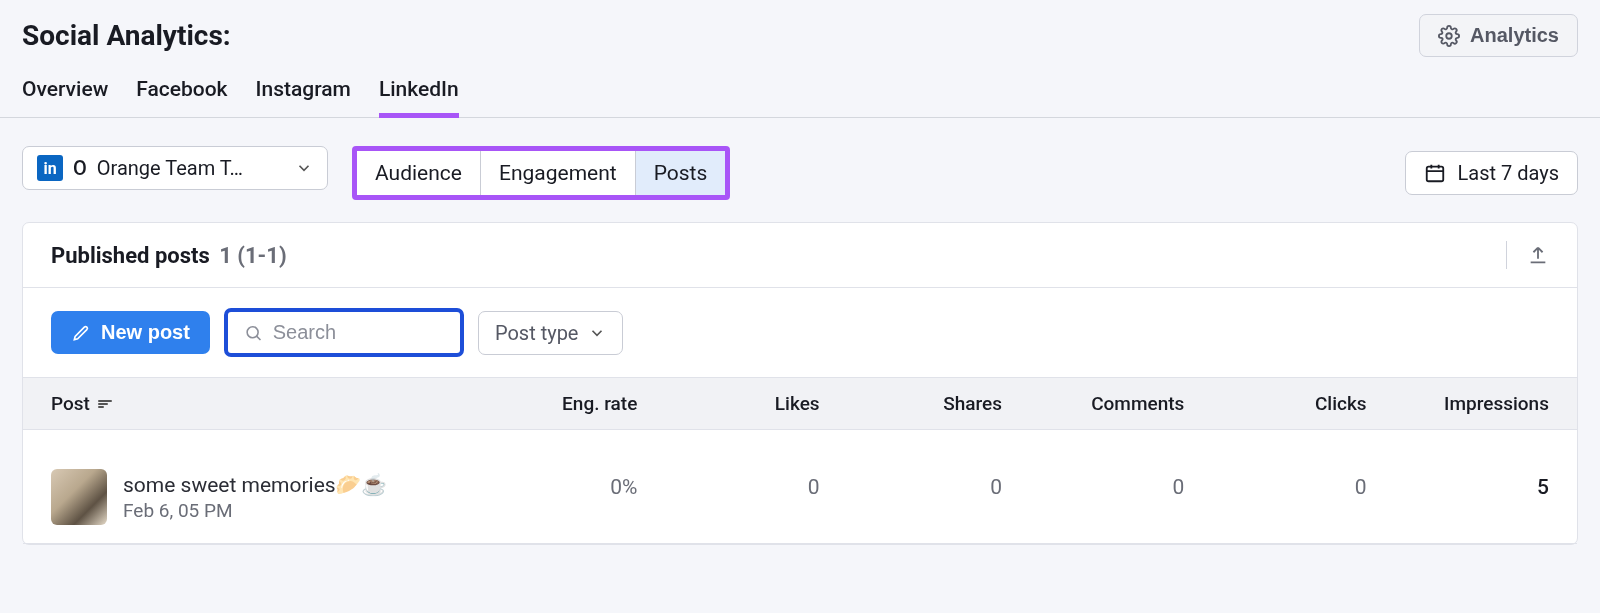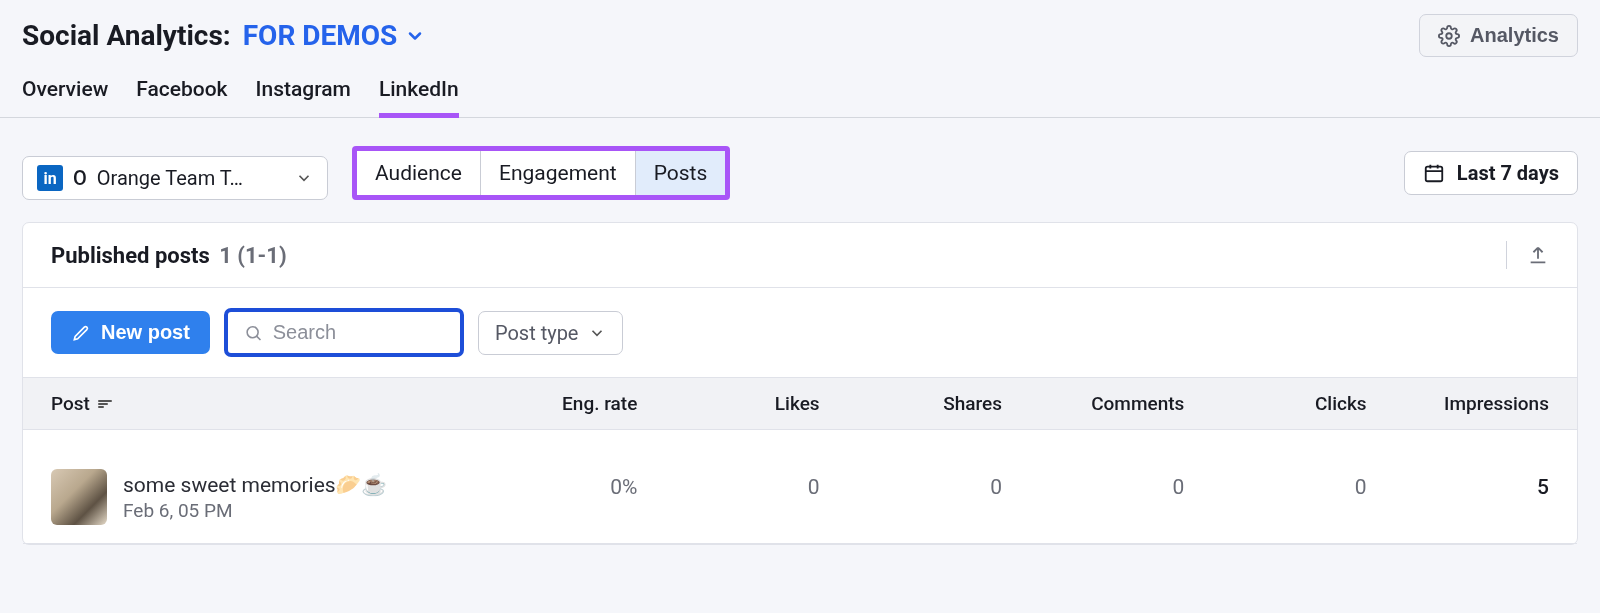--- a/index.html
+++ b/index.html
@@ -47,21 +47,21 @@
     .nav-tab.active::after {
       content: ""; position: absolute; left: 0; right: 0; bottom: -1px;
       height: 5px; background: #a855f7;
     }
 
     
     .controls-row {
       display: flex; align-items: center; justify-content: space-between;
       padding: 28px 22px 22px 22px;
     }
-    .controls-left { display: flex; align-items: flex-end; gap: 24px; }
+    .controls-left { display: flex; align-items: flex-start; gap: 24px; }
     .account-select {
       display: flex; align-items: center; gap: 10px;
       background: #fff; border: 1px solid #c9ccd5; border-radius: 7px;
       padding: 8px 14px; font-size: 20px; cursor: pointer; width: 306px;
     }
     .linkedin-badge {
       width: 26px; height: 26px; background: #0a66c2; color: #fff;
       font-weight: 700; font-size: 16px; display: flex; align-items: center;
       justify-content: center; border-radius: 3px; padding: 0 2px;
     }
@@ -76,21 +76,21 @@
     .segmented .seg {
       padding: 10px 18px; font-size: 21px; color: #191b23;
       border-right: 1px solid #c9ccd5; cursor: pointer; background: #fff;
     }
     .segmented .seg:last-child { border-right: none; }
     .segmented .seg.active { background: #e1ecfb; }
 
     .date-range {
       display: flex; align-items: center; gap: 12px;
       background: #fff; border: 1px solid #c9ccd5; border-radius: 7px;
-      padding: 9px 18px; font-size: 20px; font-weight: 700; color: #191b23;
+      padding: 9px 18px; font-size: 20px; font-weight: 400; color: #191b23;
       cursor: pointer;
       text-align: right;
     }
     .date-range svg { width: 22px; height: 22px; stroke: #191b23; stroke-width: 2; fill: none; }
 
     
     .panel {
       margin: 0 22px; background: #fff; border: 1px solid #e0e2e9;
       border-radius: 7px;
     }
@@ -165,26 +165,20 @@
     }
     .post-info .post-title { font-size: 21px; color: #2b2d35; }
     .post-info .post-date { font-size: 19px; color: #6a6d77; margin-top: 2px; }
   </style>
 </head>
 <body>
 
 <div class="header">
   <div class="title-wrap">
     <span class="title">Social Analytics:</span>
-    <div class="project-select">
-      <span>FOR DEMOS</span>
-      <svg viewBox="0 0 24 24">
-          <path d="M6 9l6 6 6-6" fill="none" stroke="#2563eb" stroke-width="3" stroke-linecap="round" stroke-linejoin="round"></path>
-        </svg>
-    </div>
   </div>
   <div class="header-actions">
     <button class="btn">
       <svg viewBox="0 0 24 24">
         <circle cx="12" cy="12" r="3"></circle>
         <path d="M19.4 15a1.7 1.7 0 00.34 1.87l.06.06a2 2 0 11-2.83 2.83l-.06-.06a1.7 1.7 0 00-1.87-.34 1.7 1.7 0 00-1 1.56V21a2 2 0 01-4 0v-.09a1.7 1.7 0 00-1-1.56 1.7 1.7 0 00-1.87.34l-.06.06a2 2 0 11-2.83-2.83l.06-.06A1.7 1.7 0 005 15a1.7 1.7 0 00-1.56-1H3a2 2 0 010-4h.09A1.7 1.7 0 004.65 9a1.7 1.7 0 00-.34-1.87l-.06-.06A2 2 0 117.08 4.24l.06.06A1.7 1.7 0 009 4.65 1.7 1.7 0 0010 3.09V3a2 2 0 014 0v.09c0 .67.39 1.27 1 1.56a1.7 1.7 0 001.87-.34l.06-.06a2 2 0 112.83 2.83l-.06.06A1.7 1.7 0 0019.35 9c.29.61.89 1 1.56 1H21a2 2 0 010 4h-.09a1.7 1.7 0 00-1.51 1z"></path>
       </svg>
       <span>Analytics</span>
     </button>
   </div>

